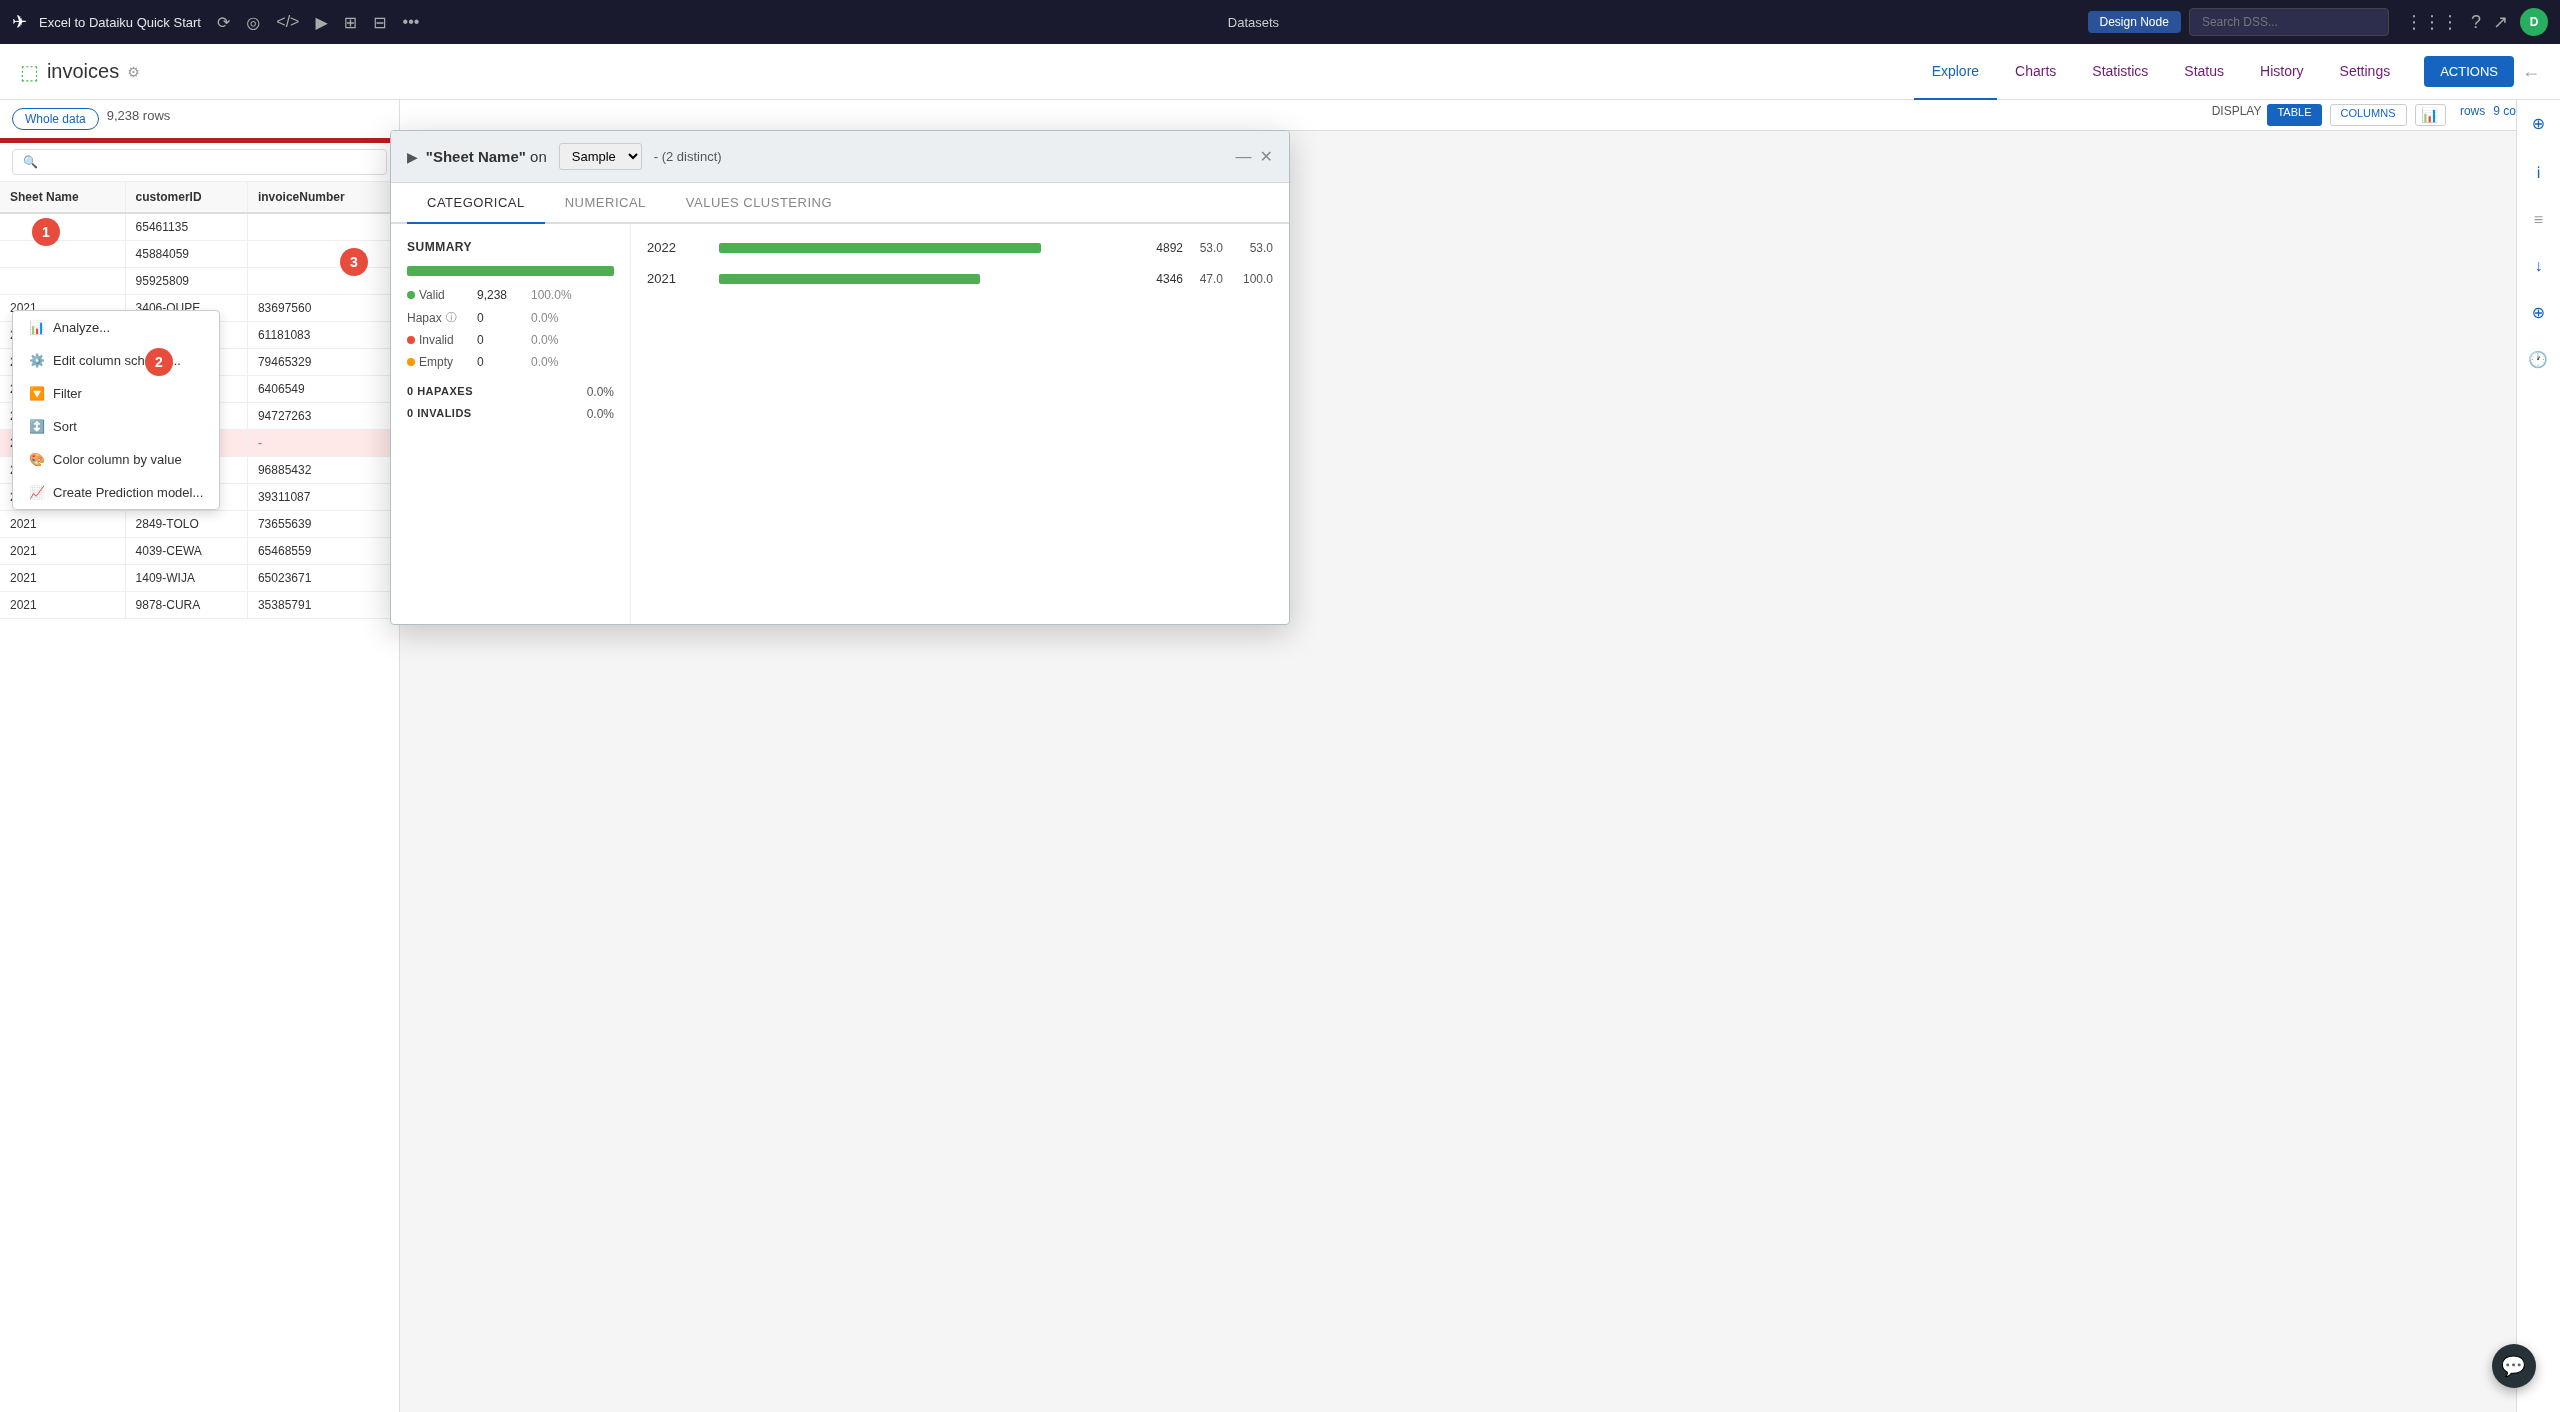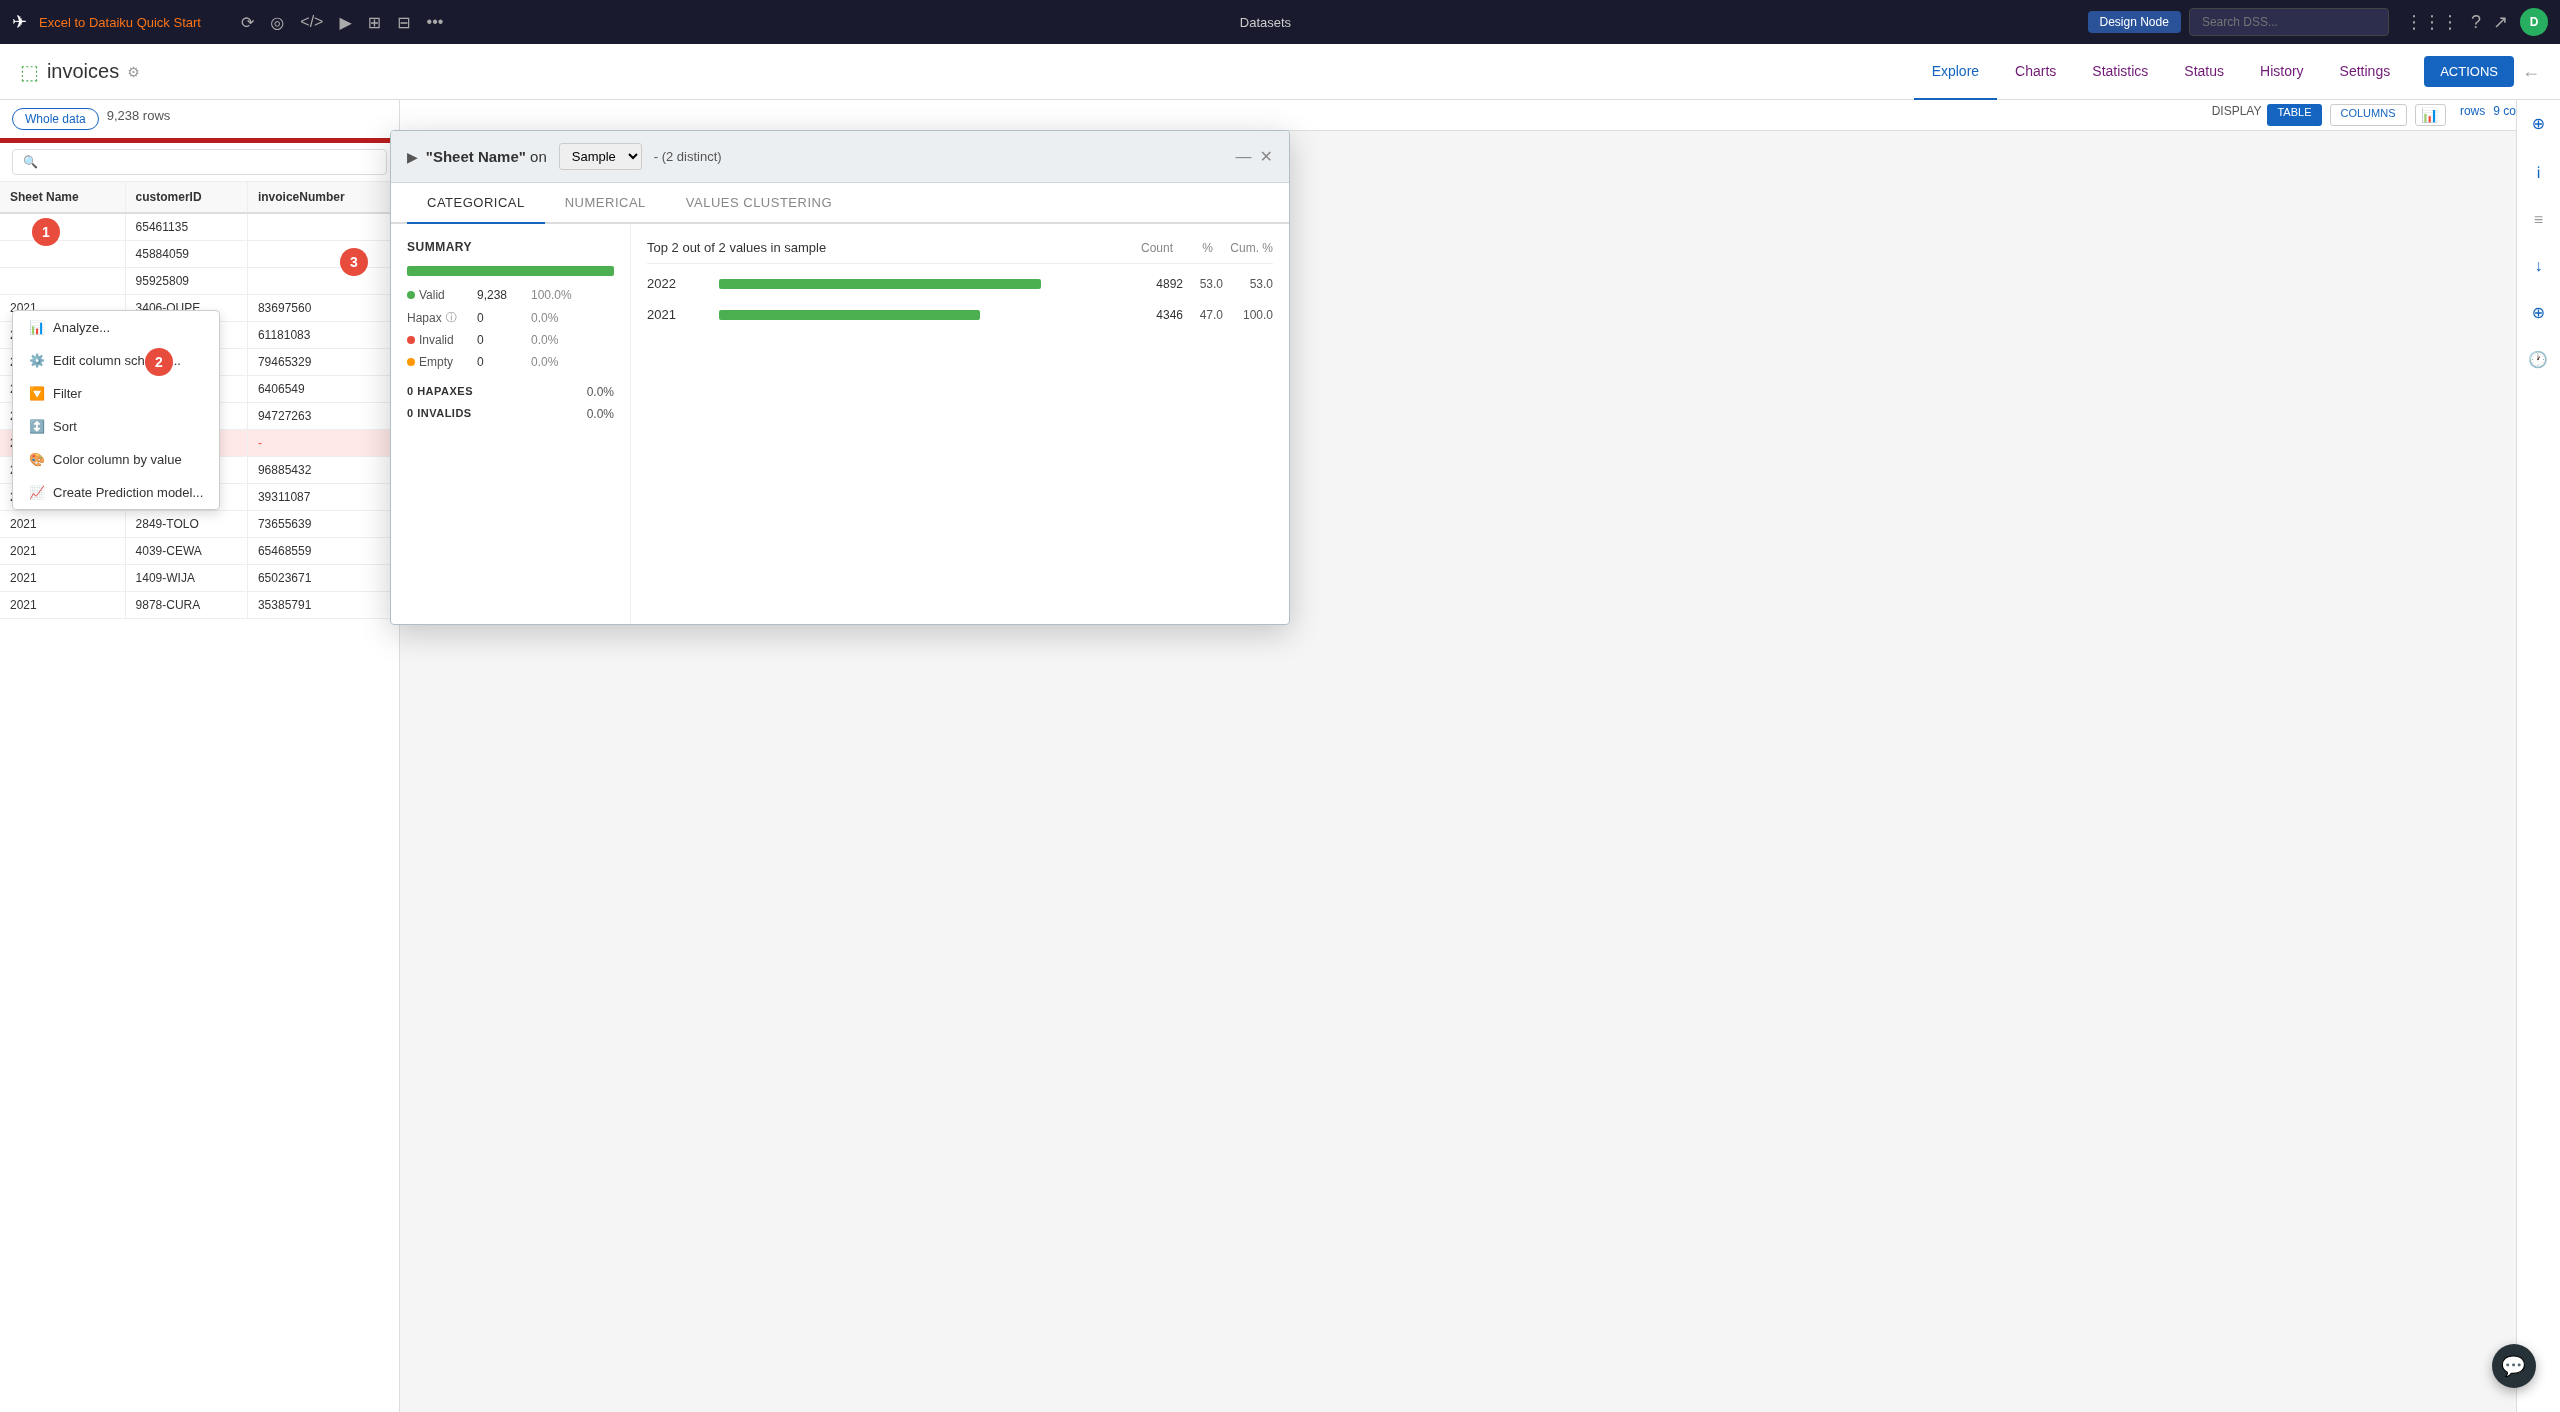--- a/index.html
+++ b/index.html
@@ -3,21 +3,21 @@
   <meta charset="utf-8">
   <style>
     * { box-sizing: border-box; margin: 0; padding: 0; }
     body { font-family: -apple-system, BlinkMacSystemFont, 'Segoe UI', sans-serif; background: #f5f5f5; overflow: hidden; }
 
     
     .top-nav {
       display: flex; align-items: center; background: #1a1a2e; height: 44px; padding: 0 12px; gap: 8px;
     }
     .nav-logo { color: white; font-size: 18px; margin-right: 4px; }
-    .nav-title { color: #f97316; font-size: 13px; font-weight: 500; margin-right: 32px; }
+    .nav-title { color: #e5e5e5; font-size: 13px; font-weight: 500; margin-right: 8px; }
     .nav-icons { display: flex; gap: 16px; align-items: center; }
     .nav-icon { color: #aaa; font-size: 16px; cursor: pointer; }
     .nav-datasets { color: #ccc; font-size: 13px; margin-left: auto; margin-right: auto; }
     .nav-design-node { background: #2a5298; color: white; font-size: 12px; padding: 4px 12px; border-radius: 4px; }
     .nav-search { background: #2d2d4e; border: 1px solid #444; color: #ccc; padding: 6px 12px; border-radius: 4px; width: 200px; font-size: 12px; }
     .nav-right { display: flex; align-items: center; gap: 12px; margin-left: 8px; }
     .nav-grid-icon { color: #aaa; font-size: 18px; }
     .nav-avatar { width: 28px; height: 28px; border-radius: 50%; background: #27ae60; color: white; font-size: 12px; font-weight: bold; display: flex; align-items: center; justify-content: center; }
 
     
@@ -413,26 +413,20 @@
 
         <div class="invalids-section">
           <div class="hapax-row">
             <span class="hapax-label">0 INVALIDS</span>
             <span class="hapax-pct">0.0%</span>
           </div>
         </div>
       </div>
 
       <div class="modal-right">
-        <div class="values-header">
-          <span class="values-title" style="flex:1;">Top 2 out of 2 values in sample</span>
-          <span class="values-col" style="width:50px;text-align:right;">Count</span>
-          <span class="values-col" style="width:40px;text-align:right;">%</span>
-          <span class="values-col" style="width:60px;text-align:right;">Cum. %</span>
-        </div>
 
         <div class="value-row">
           <span class="value-label">2022</span>
           <div class="value-bar-container">
             <div class="value-bar" style="width:80%;"></div>
           </div>
           <span class="value-count">4892</span>
           <span class="value-pct">53.0</span>
           <span class="value-cum">53.0</span>
         </div>

